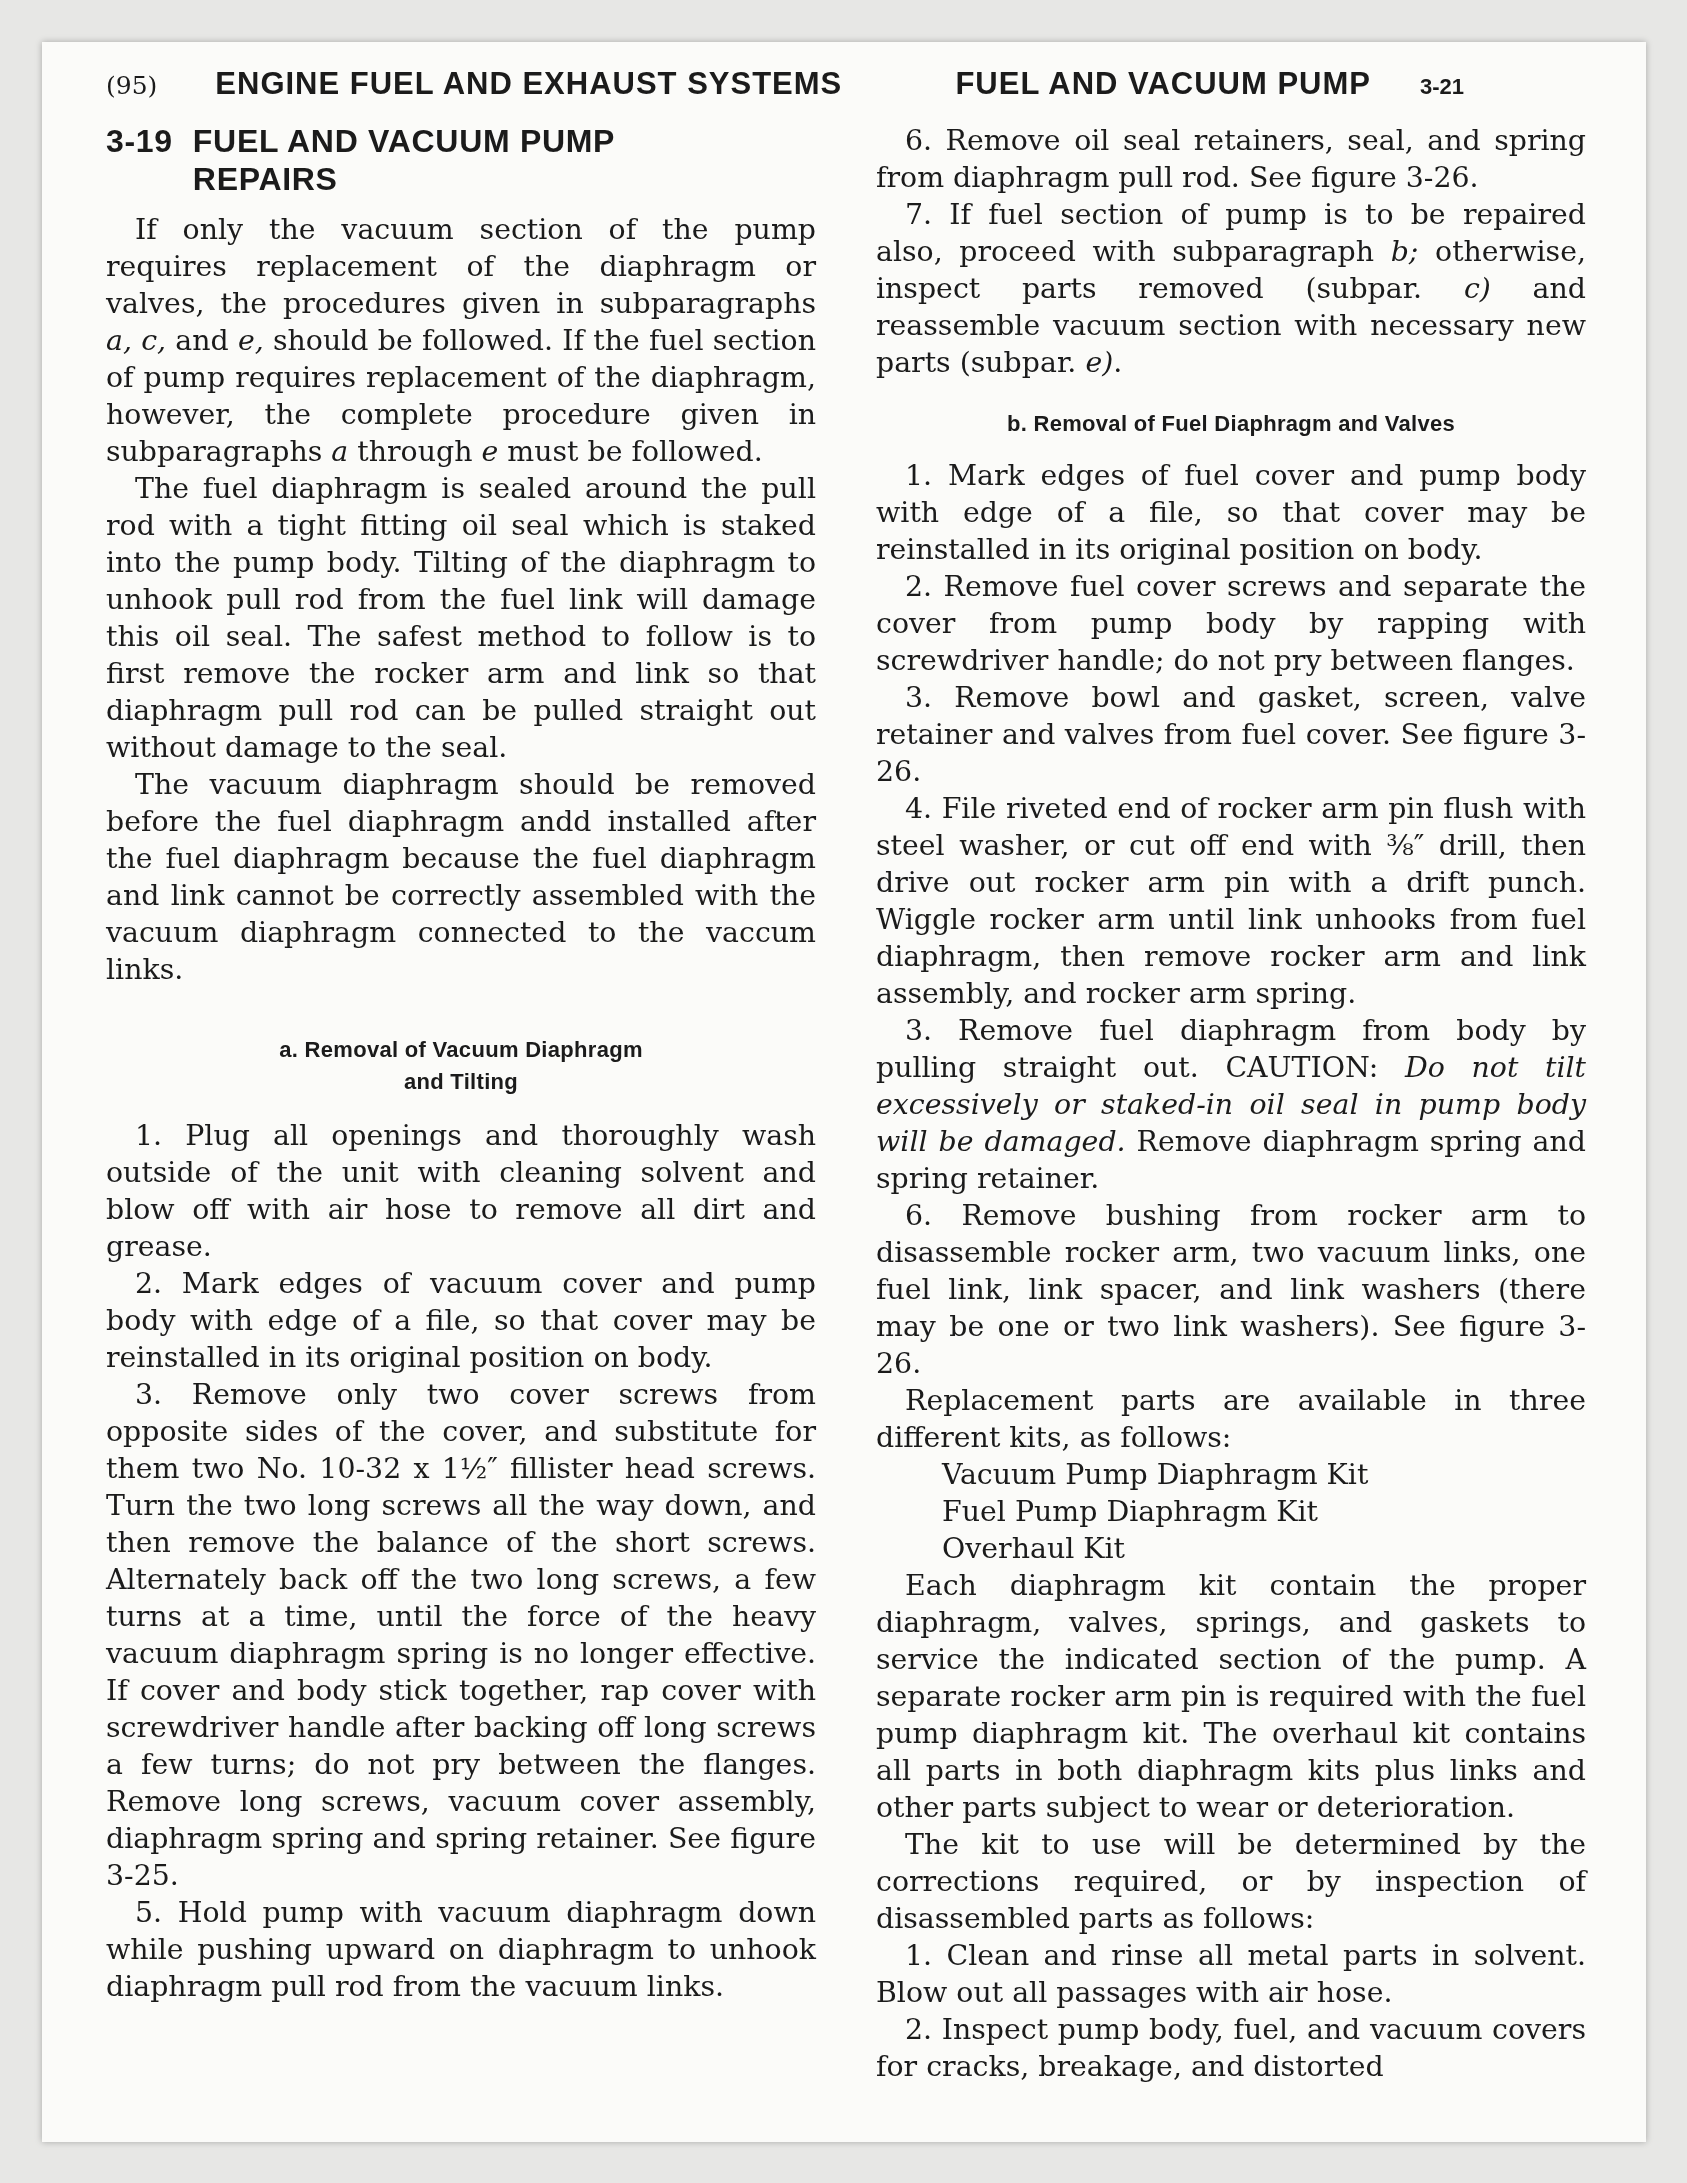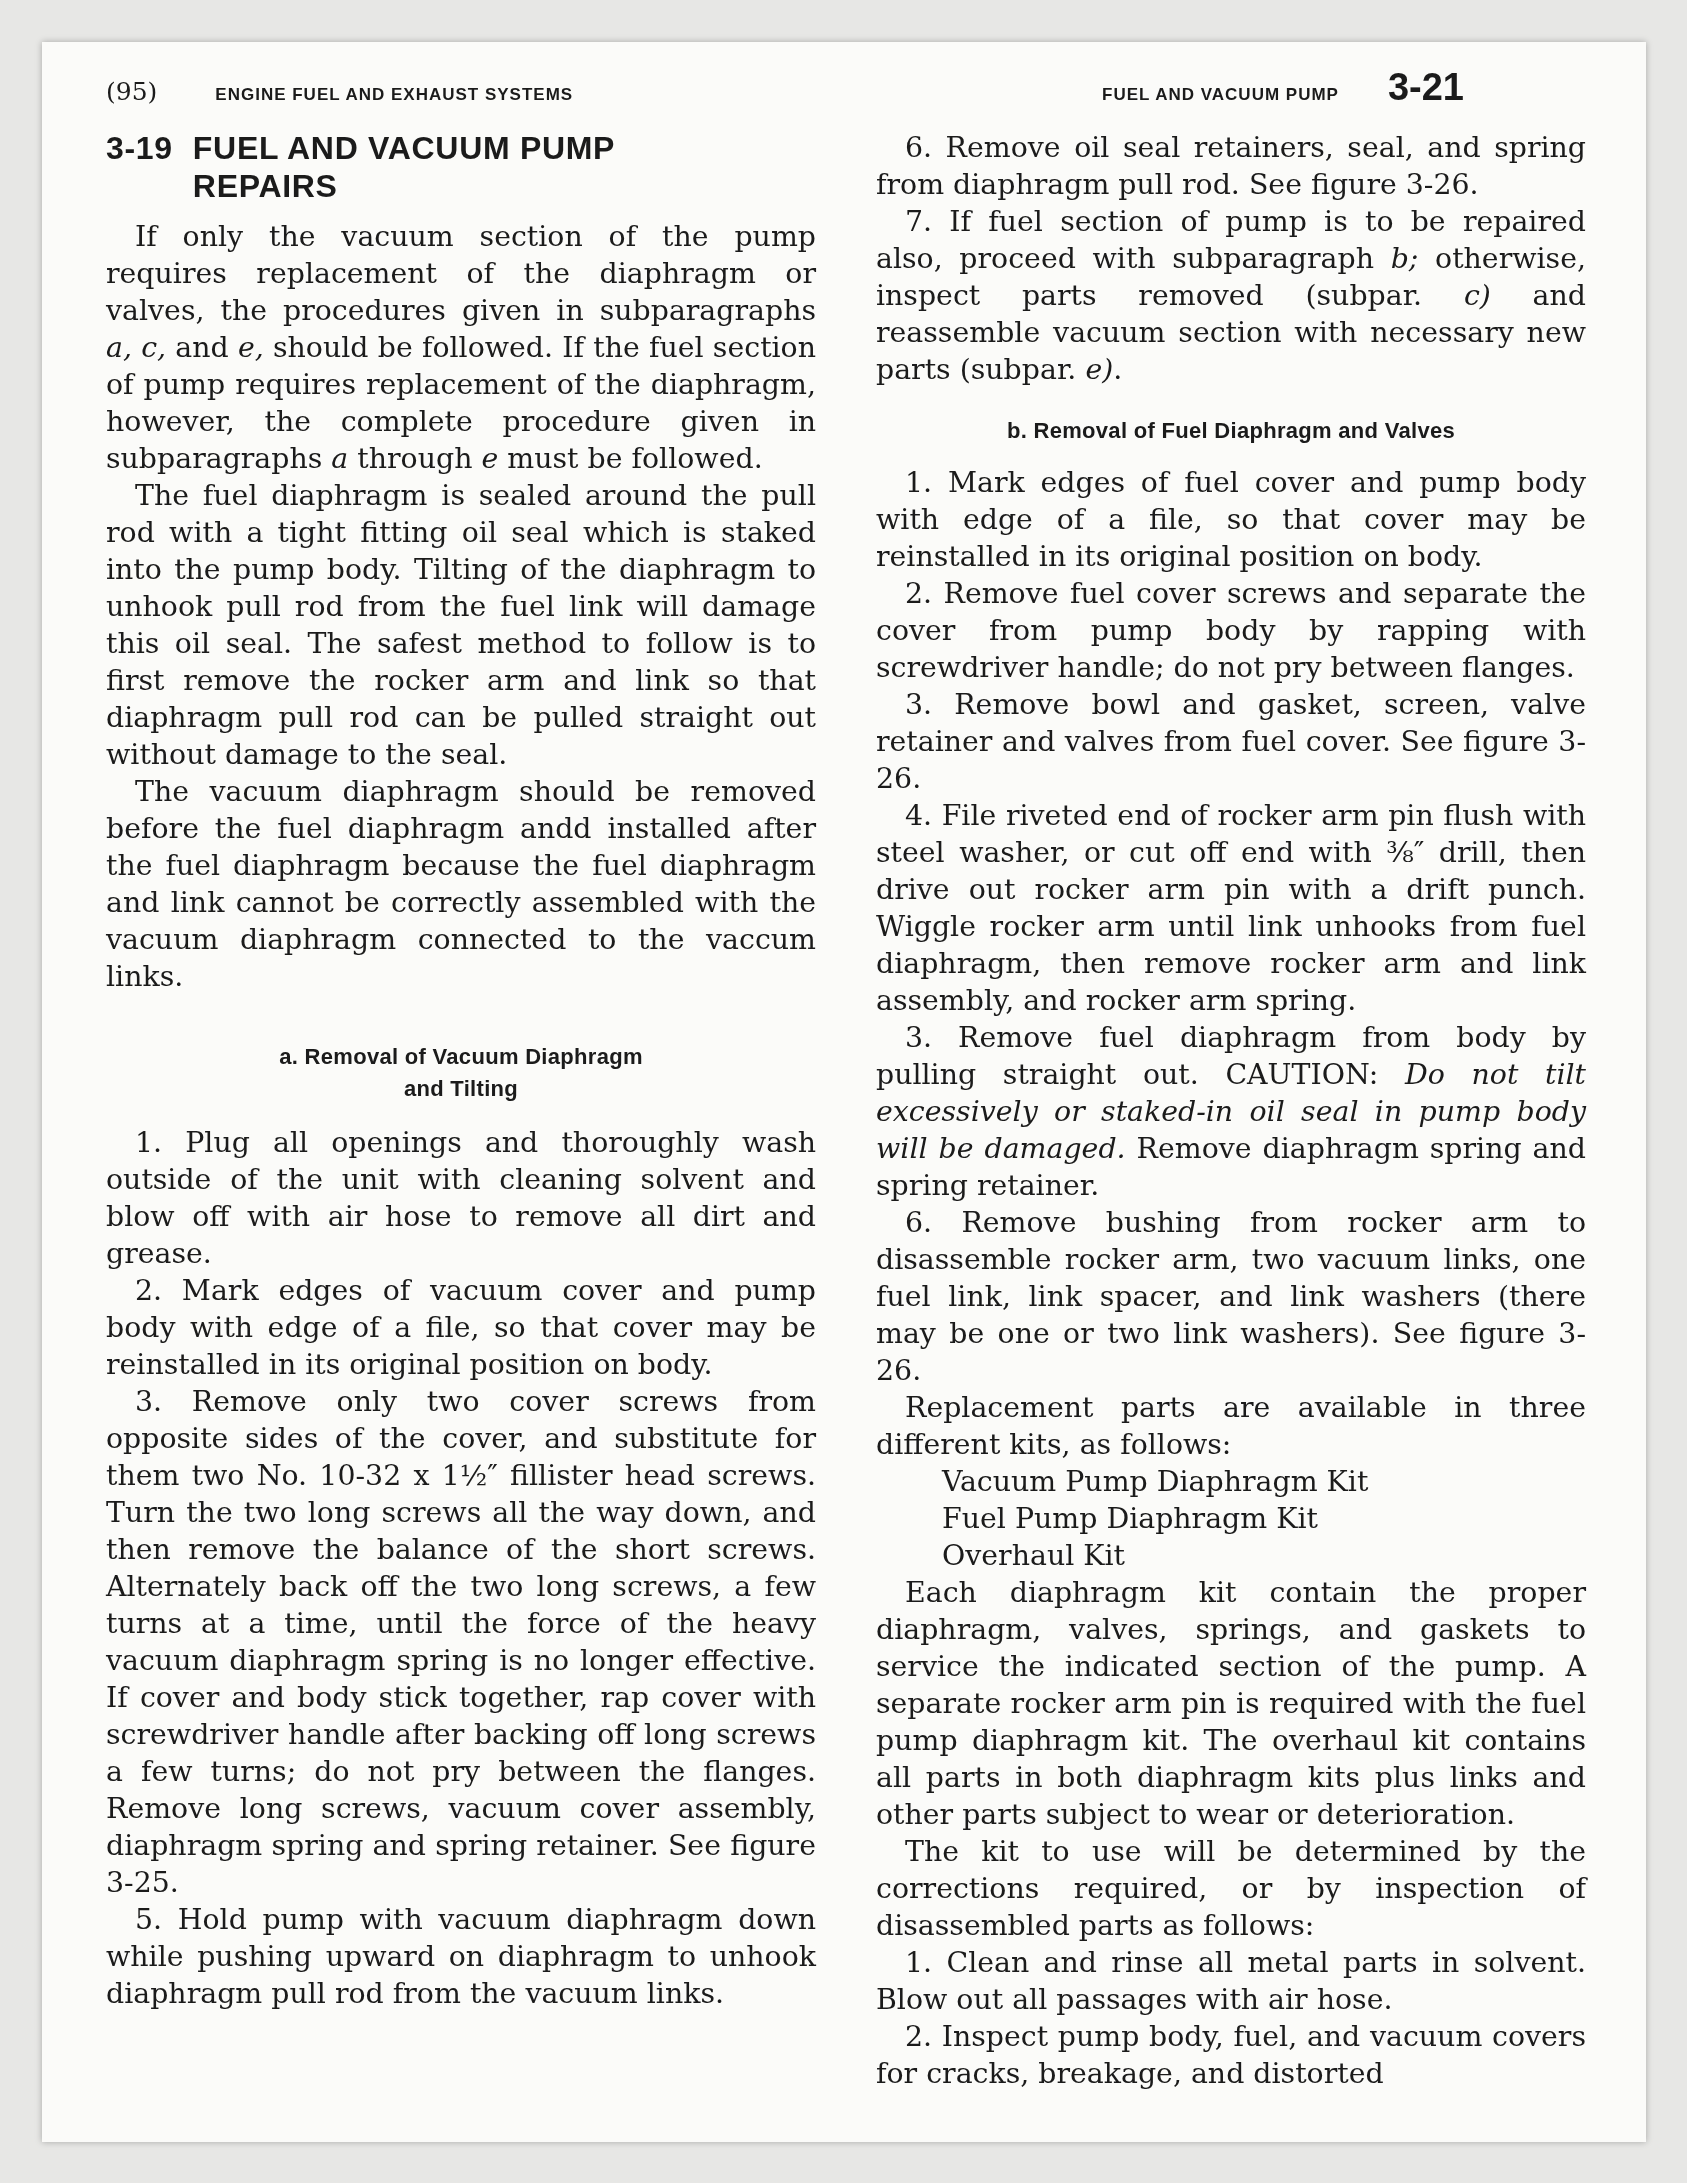--- a/index.html
+++ b/index.html
@@ -22,29 +22,29 @@
   .page-header {
     display: flex;
     align-items: baseline;
     margin-top: 4px;
     white-space: nowrap;
   }
   .pnum { font-size: 25px; }
   .htitle {
     font-family: "Liberation Sans", sans-serif;
     font-weight: 700;
-    font-size: 17px;
+    font-size: 31px;
     letter-spacing: 1px;
   }
   .htitle.left  { margin-left: 58px; }
   .htitle.right { margin-left: auto; }
   .pcode {
     font-family: "Liberation Sans", sans-serif;
     font-weight: 700;
-    font-size: 38px;
+    font-size: 22px;
     margin-left: 49px;
     margin-right: 122px;
   }
   
   .columns {
     display: flex;
     gap: 60px;
     margin-top: 20px;
     align-items: flex-start;
   }

